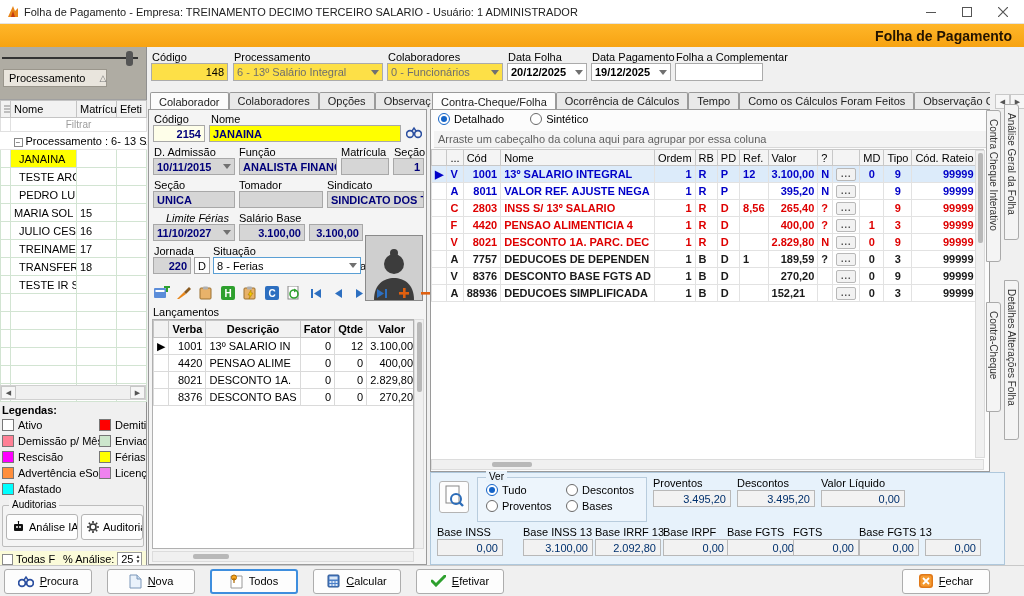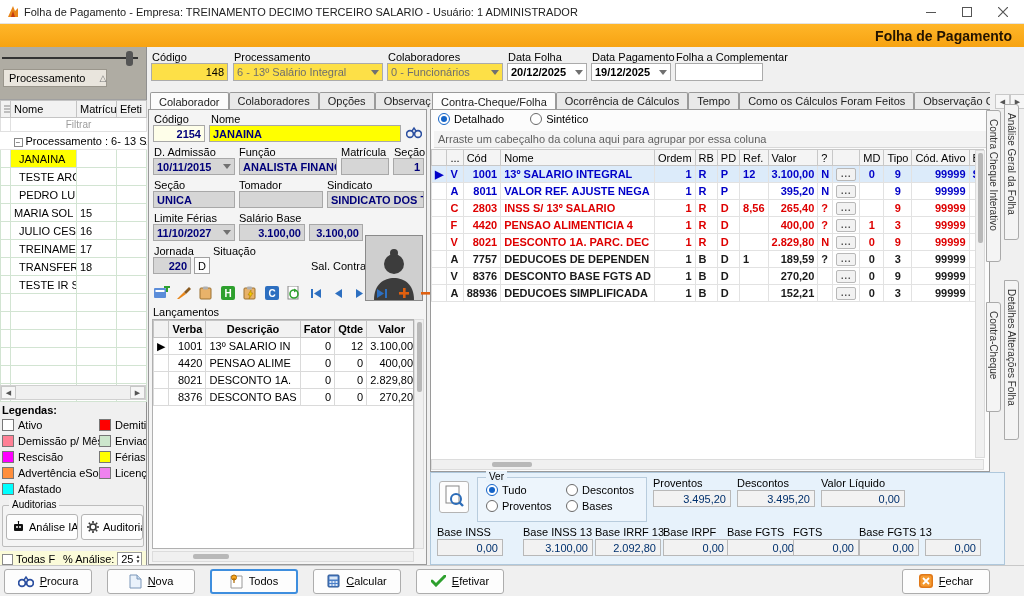--- a/index.html
+++ b/index.html
@@ -453,21 +453,21 @@
   <div class="mp-fld" style="left:4px;top:81px;width:82px;">
       <span class="navy">UNICA</span>
     </div>
   <div class="mp-fld" style="left:90px;top:81px;width:84px;">
       <span class="navy"></span>
     </div>
   <div class="mp-fld" style="left:178px;top:81px;width:97px;">
       <span class="navy">SINDICATO DOS TRA</span>
     </div>
 
-  <span class="mp-label" style="left:5px;top:102px;">Limite Férias</span>
+  <span class="mp-label" style="left:17px;top:102px;font-style:italic;">Limite Férias</span>
   <span class="mp-label" style="left:90px;top:102px;">Salário Base</span>
   <span class="mp-label" style="left:162px;top:102px;margin-top:48px;">Sal. Contratual</span>
   <div class="mp-fld" style="left:4px;top:114px;width:82px;">
       <span class="navy">11/10/2027</span>
       <span class="combo-arrow"></span>
     </div>
   <div class="mp-fld rt" style="left:90px;top:114px;width:66px;">
       <span class="navy">3.100,00</span>
     </div>
   <div class="mp-fld rt" style="left:160px;top:114px;width:54px;">
@@ -480,20 +480,24 @@
         <path d="M2 52 C2 36 12 30 22 30 C32 30 42 36 42 52 Z" fill="#3C3C3C"></path>
       </svg>
   </div>
 
   <span class="mp-label" style="left:5px;top:135px;">Jornada</span>
   <span class="mp-label" style="left:64px;top:135px;">Situação</span>
   <div class="mp-fld rt" style="left:4px;top:147px;width:38px;">
       <span class="navy">220</span>
     </div>
   <div class="dbtn" style="left:45px;top:147px;">D</div>
+  <div class="mp-fld situacao" style="left:64px;top:147px;width:148px;">
+      <span>8 - Ferias</span>
+      <span class="combo-arrow"></span>
+    </div>
 
   <div class="toolbar" id="mid-toolbar">
       <span class="tbicon">
         <svg width="16" height="14" viewBox="0 0 16 14">
           <rect x="0" y="2" width="12" height="10" rx="1" fill="#5B8DD9"></rect>
           <rect x="1.5" y="4" width="9" height="2" fill="#FFF"></rect>
           <rect x="10" y="0" width="6" height="2" fill="#2EA02E"></rect>
           <rect x="12" y="-2" width="2" height="6" fill="#2EA02E" transform="translate(0,2)"></rect>
         </svg>
       </span>
@@ -688,21 +692,21 @@
           <th>Nome</th>
           <th>Ordem</th>
           <th>RB</th>
           <th>PD</th>
           <th>Ref.</th>
           <th>Valor</th>
           <th>?</th>
           <th></th>
           <th>MD</th>
           <th>Tipo</th>
-          <th>Cód. Ativo</th>
+          <th>Cód. Rateio</th>
           <th>Base</th>
         </tr>
       </thead>
     <tbody id="cc-rows">
         <tr class="c-blue sel">
           <td class="ind">▶</td>
           <td>V</td>
           <td style="text-align: right;">1001</td>
           <td>13º SALARIO INTEGRAL</td>
           <td style="text-align: right;">1</td>
@@ -821,21 +825,21 @@
         </tr>
         <tr class="c-black">
           <td class="ind"></td>
           <td>A</td>
           <td style="text-align: right;">88936</td>
           <td>DEDUCOES SIMPLIFICADA</td>
           <td style="text-align: right;">1</td>
           <td>B</td>
           <td>D</td>
           <td></td>
-          <td style="text-align: right;">152,21</td>
+          <td style="text-align: left;">152,21</td>
           <td></td>
           <td><span class="ellipsisbtn">...</span></td>
           <td style="text-align: center;">0</td>
           <td style="text-align: center;">3</td>
           <td style="text-align: right;">99999</td>
           <td></td>
         </tr>
       </tbody>
   </table>
 </div>

